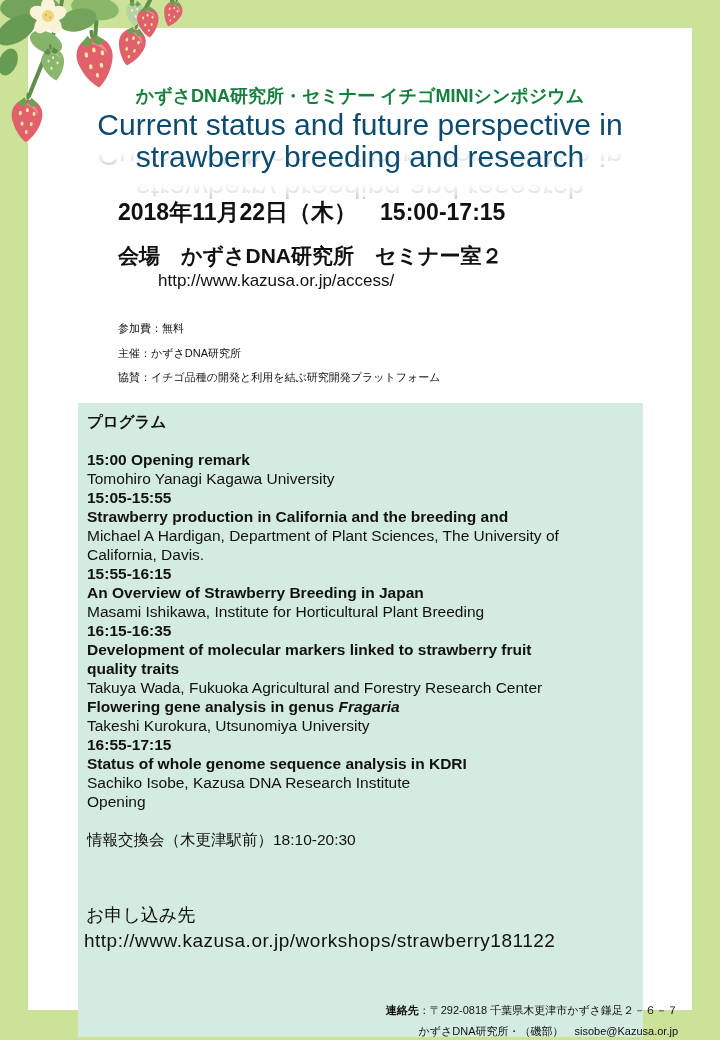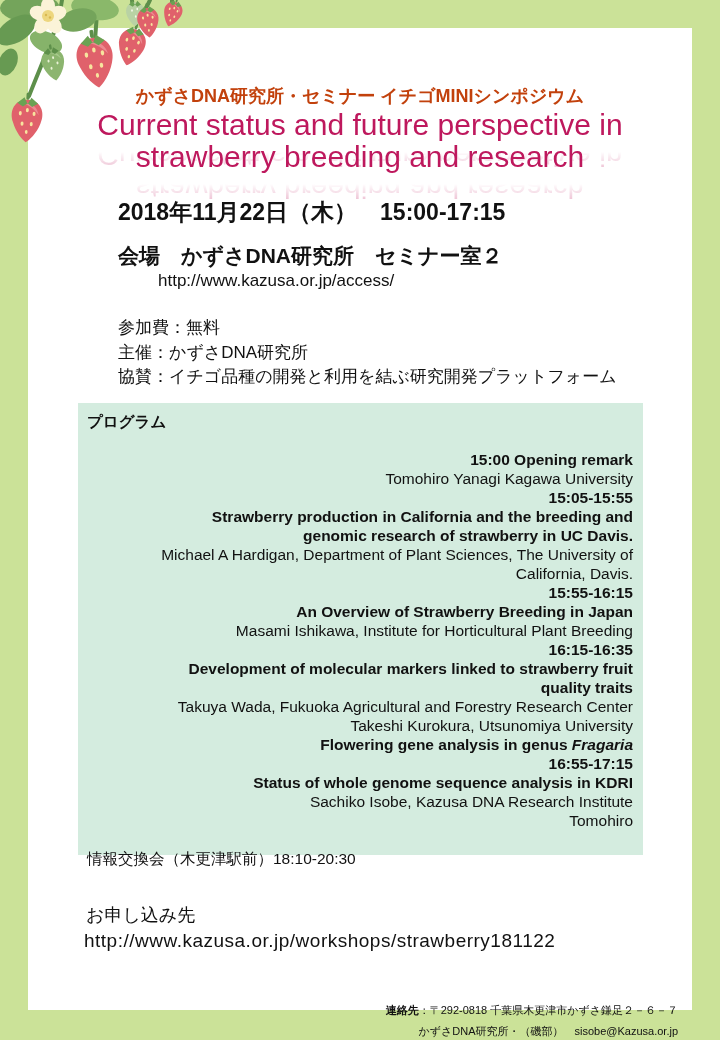--- a/index.html
+++ b/index.html
@@ -6,40 +6,40 @@
   body{
     width:720px;height:1040px;position:relative;
     background:#cbe298;
     font-family:"Liberation Sans","DejaVu Sans",sans-serif;
     color:#111;overflow:hidden;
   }
   .white-area{position:absolute;left:28px;top:28px;width:664px;height:982px;background:#ffffff;}
   .deco{position:absolute;left:0;top:0;z-index:3;}
 
   .supertitle{position:absolute;left:28px;width:664px;top:84px;text-align:center;
-    font-size:18px;font-weight:bold;color:#c2410c;z-index:4;}
+    font-size:18px;font-weight:bold;color:#15803d;z-index:4;}
   .title-block{position:absolute;left:28px;width:664px;top:109px;text-align:center;
-    font-size:30px;line-height:32px;color:#be185d;z-index:4;}
+    font-size:30px;line-height:32px;color:#0c4a6e;z-index:4;}
   .tline{position:relative;}
   .mirror{position:absolute;left:0;right:0;top:30px;transform:scaleY(-1);opacity:.34;
     -webkit-mask-image:linear-gradient(to bottom,rgba(0,0,0,.9) 0%,transparent 60%);
     mask-image:linear-gradient(to bottom,rgba(0,0,0,.9) 0%,transparent 60%);
     pointer-events:none;z-index:1;}
   .tline .txt{position:relative;z-index:2;}
 
   .date-line{position:absolute;left:118px;top:197px;font-size:23px;font-weight:bold;z-index:4;}
   .venue-line{position:absolute;left:118px;top:242px;font-size:21px;font-weight:bold;z-index:4;}
   .venue-url{position:absolute;left:158px;top:271px;font-size:17px;z-index:4;}
-  .info-block{position:absolute;left:118px;top:316px;font-size:17px;line-height:24.5px;z-index:4;}
+  .info-block{position:absolute;left:118px;top:316px;font-size:11px;line-height:24.5px;z-index:4;}
 
-  .program-box{position:absolute;left:78px;top:403px;width:565px;height:452px;
+  .program-box{position:absolute;left:78px;top:403px;width:565px;height:634px;
     background:#d4ecdf;box-sizing:border-box;padding:9px 10px 0 9px;
     font-size:15.5px;line-height:19px;z-index:4;}
   .program-heading{font-weight:bold;font-size:15.5px;margin-bottom:19px;}
-  .pline{white-space:nowrap;text-align:right;}
+  .pline{white-space:nowrap;}
   .pline.b{font-weight:bold;}
   .program-social{margin-top:19px;}
 
   .apply-label{position:absolute;left:86px;top:903px;font-size:18px;z-index:4;}
   .apply-url{position:absolute;left:84px;top:930px;font-size:19px;letter-spacing:.5px;z-index:4;}
   .contact-block{position:absolute;right:42px;top:1000px;text-align:right;
     font-size:11px;line-height:21px;z-index:4;}
   .contact-block b{font-weight:bold;}
 </style>
 </head>
@@ -148,36 +148,35 @@
   <div>協賛：イチゴ品種の開発と利用を結ぶ研究開発プラットフォーム</div>
 </div>
 
 <div class="program-box">
   <div class="program-heading">プログラム</div>
   <div>
       <div class="pline b">15:00 Opening remark</div>
       <div class="pline">Tomohiro Yanagi Kagawa University</div>
       <div class="pline b">15:05-15:55</div>
       <div class="pline b">Strawberry production in California and the breeding and</div>
-      <div class="pline b">genomic research of strawberry in UC Davis.</div>
       <div class="pline">Michael A Hardigan, Department of Plant Sciences, The University of</div>
       <div class="pline">California, Davis.</div>
       <div class="pline b">15:55-16:15</div>
       <div class="pline b">An Overview of Strawberry Breeding in Japan</div>
       <div class="pline">Masami Ishikawa, Institute for Horticultural Plant Breeding</div>
       <div class="pline b">16:15-16:35</div>
       <div class="pline b">Development of molecular markers linked to strawberry fruit</div>
       <div class="pline b">quality traits</div>
       <div class="pline">Takuya Wada, Fukuoka Agricultural and Forestry Research Center</div>
+      <div class="pline b">Flowering gene analysis in genus <i>Fragaria</i></div>
       <div class="pline">Takeshi Kurokura, Utsunomiya University</div>
-      <div class="pline b">Flowering gene analysis in genus <i>Fragaria</i></div>
       <div class="pline b">16:55-17:15</div>
       <div class="pline b">Status of whole genome sequence analysis in KDRI</div>
       <div class="pline">Sachiko Isobe, Kazusa DNA Research Institute</div>
-      <div class="pline">Tomohiro</div>
+      <div class="pline">Opening</div>
     </div>
   <div class="program-social">情報交換会（木更津駅前）18:10-20:30</div>
 </div>
 
 <div class="apply-label">お申し込み先</div>
 <div class="apply-url">http://www.kazusa.or.jp/workshops/strawberry181122</div>
 
 <div class="contact-block">
   <div><b>連絡先</b><span>：〒292-0818 千葉県木更津市かずさ鎌足２－６－７</span></div>
   <div>かずさDNA研究所・（磯部）　sisobe@Kazusa.or.jp</div>

